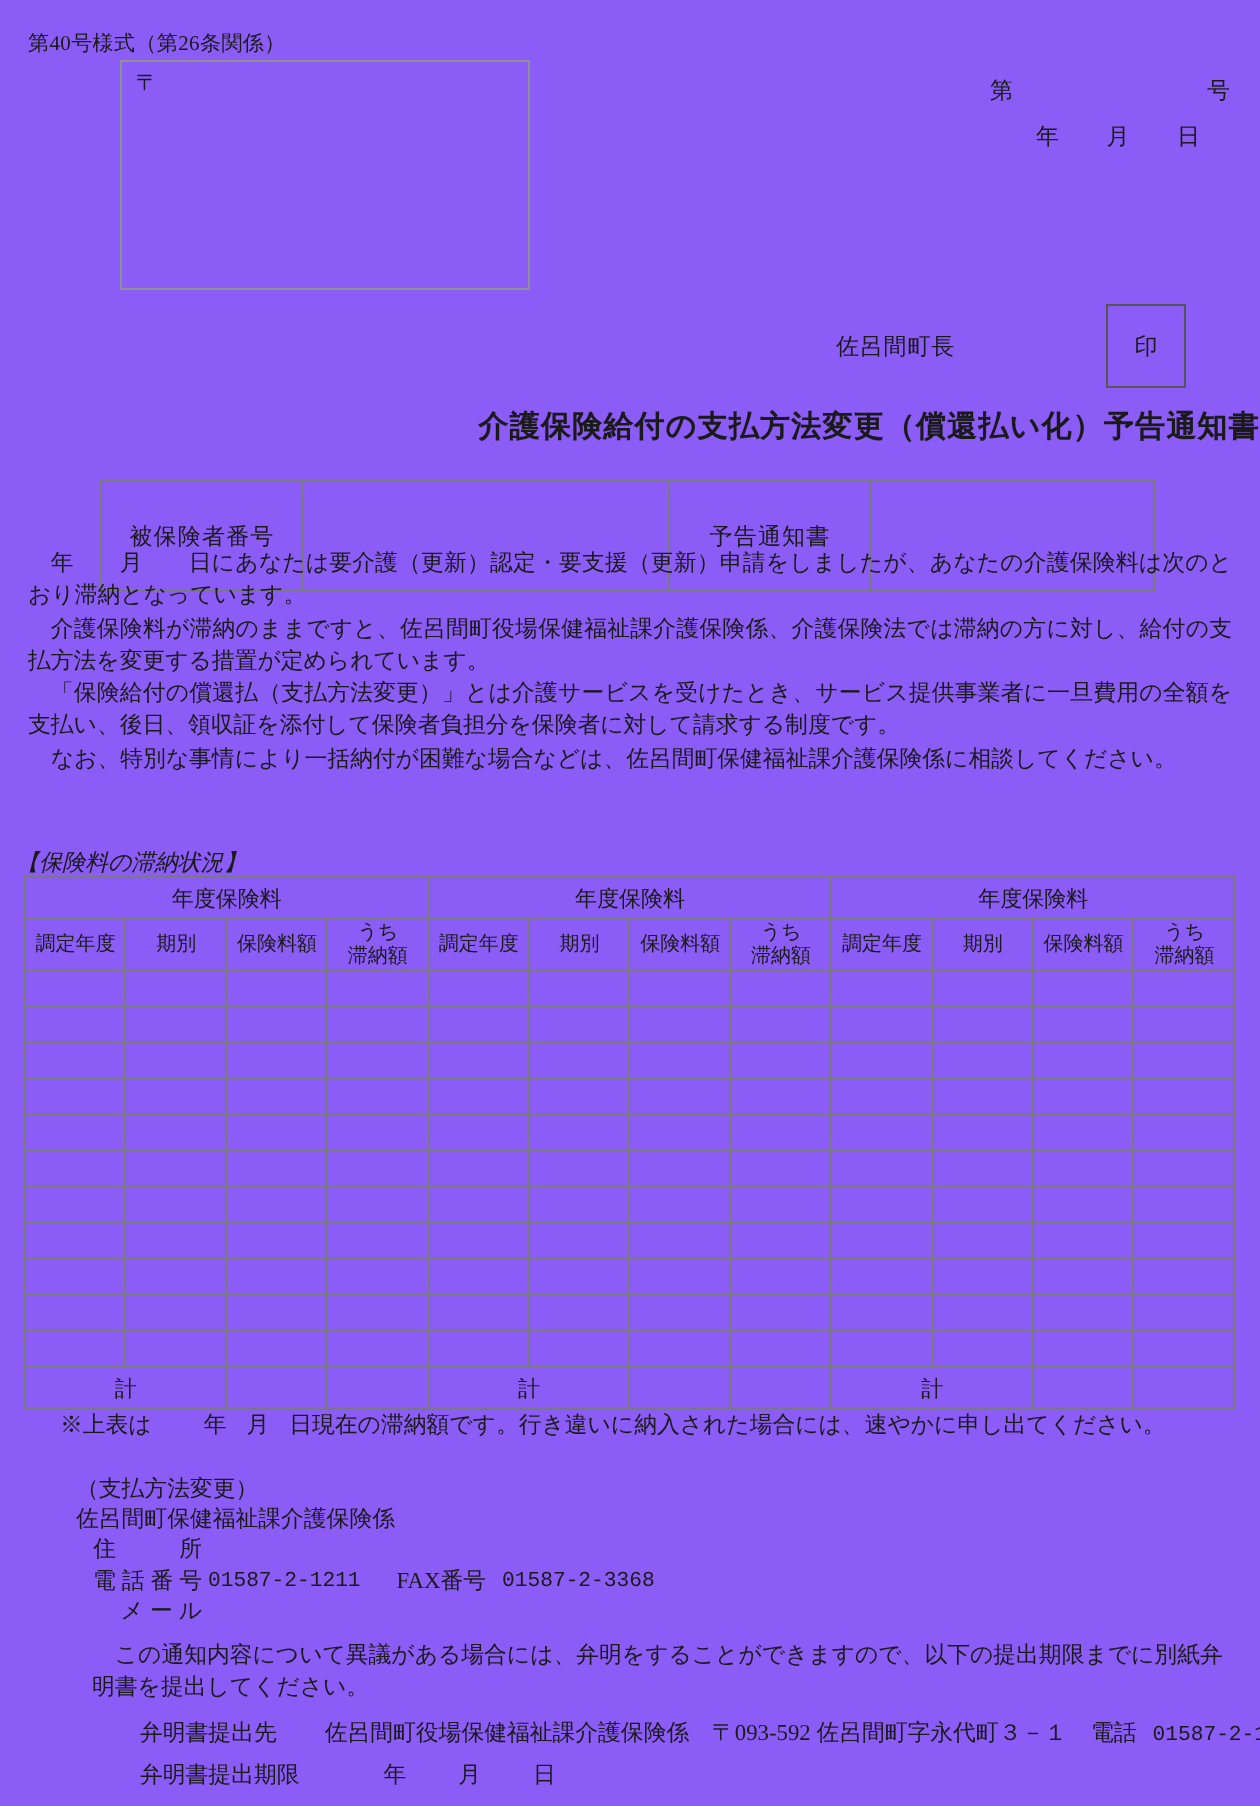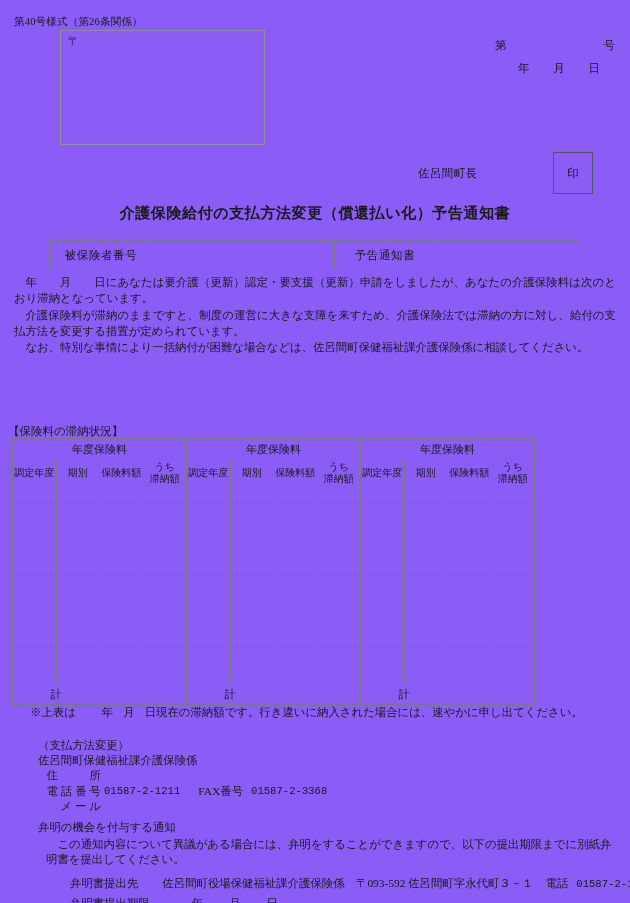--- a/index.html
+++ b/index.html
@@ -85,41 +85,41 @@
     justify-content: center;
     font-size: 11.5px;
   }
 
   
   .title {
     position: absolute;
     left: 0;
     top: 204px;
     width: 630px;
-    text-align: center;
+    text-align: right;
     font-size: 15px;
     font-weight: bold;
     letter-spacing: 0.6px;
     white-space: nowrap;
   }
 
   
   .insured {
     position: absolute;
     left: 50px;
     top: 240px;
     width: 528px;
     border-collapse: collapse;
     table-layout: fixed;
   }
   .insured td {
     border: 1px solid #7a7a7a;
     height: 28px;
     font-size: 11.5px;
-    padding: 0 6px;
+    padding: 13px 6px;
     letter-spacing: 1.2px;
   }
   .insured .lbl { width: 88px; text-align: center; letter-spacing: 0.6px; }
   .insured .val1 { width: 170px; }
   .insured .lbl2 { width: 88px; text-align: center; letter-spacing: 0.6px; }
 
   
   .body-text {
     position: absolute;
     left: 14px;
@@ -135,28 +135,29 @@
     text-indent: 1em;
   }
 
   
   .sec-head {
     position: absolute;
     left: 8px;
     top: 424px;
     font-size: 11.5px;
     white-space: nowrap;
+    font-style: italic;
   }
 
   
   .arrears {
     position: absolute;
     left: 12px;
     top: 438px;
-    width: 523px;
+    width: 606px;
     border-collapse: collapse;
     table-layout: fixed;
     padding-left: 32px;
   }
   .arrears th, .arrears td {
     border: 1px solid #7a7a7a;
     font-weight: normal;
     font-size: 10px;
     text-align: center;
     padding: 0;
@@ -259,21 +260,22 @@
         <td class="lbl">被保険者番号</td>
         <td class="val1"></td>
         <td class="lbl2">予告通知書</td>
         <td></td>
       </tr>
     </tbody>
   </table>
 
   <div class="body-text">
     <p>年　　月　　日にあなたは要介護（更新）認定・要支援（更新）申請をしましたが、あなたの介護保険料は次のとおり滞納となっています。</p>
-    <p>介護保険料が滞納のままですと、制度の運営に大きな支障を来すため、介護保険法では滞納の方に対し、給付の支払方法を変更する措置が定められています。</p>
+    <p>介護保険料が滞納のままですと、佐呂間町役場保健福祉課介護保険係、介護保険法では滞納の方に対し、給付の支払方法を変更する措置が定められています。</p>
+    <p>「保険給付の償還払（支払方法変更）」とは介護サービスを受けたとき、サービス提供事業者に一旦費用の全額を支払い、後日、領収証を添付して保険者負担分を保険者に対して請求する制度です。</p>
     <p>なお、特別な事情により一括納付が困難な場合などは、佐呂間町保健福祉課介護保険係に相談してください。</p>
   </div>
 
   <div class="sec-head">【保険料の滞納状況】</div>
 
   <table class="arrears">
     <thead>
       <tr>
         <th class="grp-head" colspan="4">年度保険料</th>
         <th class="grp-head" colspan="4">年度保険料</th>
@@ -491,21 +493,20 @@
       <span>FAX番号</span>
       <span class="sp" style="width:8px"></span>
       <span class="mono">01587-2-3368</span>
     </div>
     <div class="row">
       <span class="k">メール</span>
     </div>
   </div>
 
   <div class="statement">
-    <div class="head">弁明の機会を付与する通知</div>
     <div class="para">この通知内容について異議がある場合には、弁明をすることができますので、以下の提出期限までに別紙弁明書を提出してください。</div>
     <div class="line">
       <span>弁明書提出先</span><span class="gap-c"></span><span>佐呂間町役場保健福祉課介護保険係　〒093-592 佐呂間町字永代町３－１</span><span class="gap-c" style="width:12px"></span><span>電話</span><span class="gap-c" style="width:8px"></span><span class="mono">01587-2-1211</span>
     </div>
     <div class="line2">
       <span>弁明書提出期限</span><span class="gap-a"></span><span>年</span><span class="gap-b"></span><span>月</span><span class="gap-b"></span><span>日</span>
     </div>
   </div>
 
 </div>

